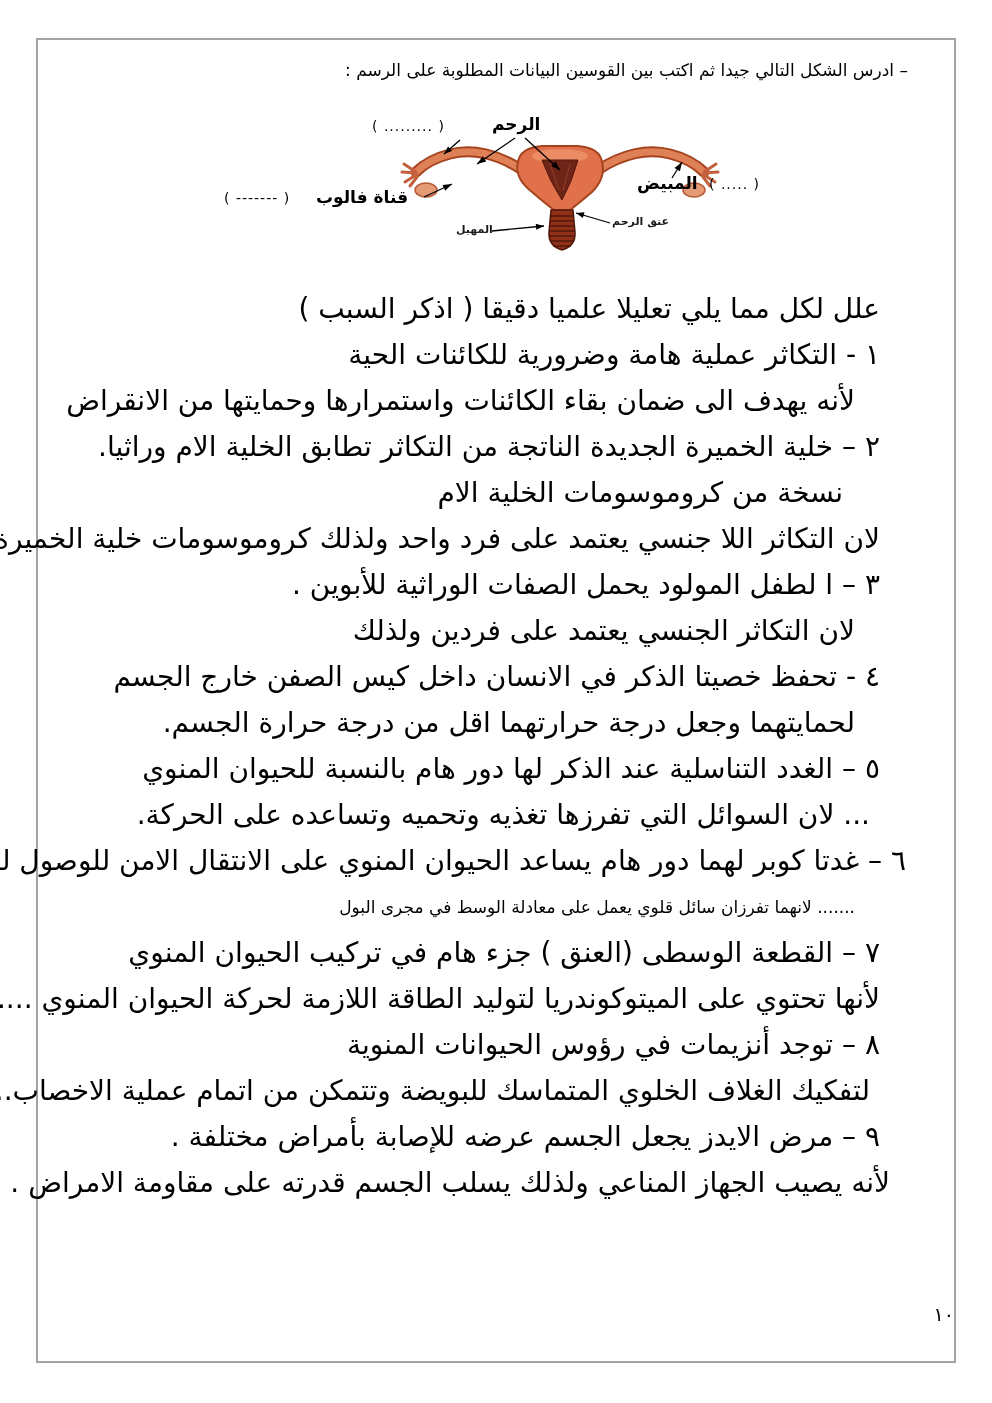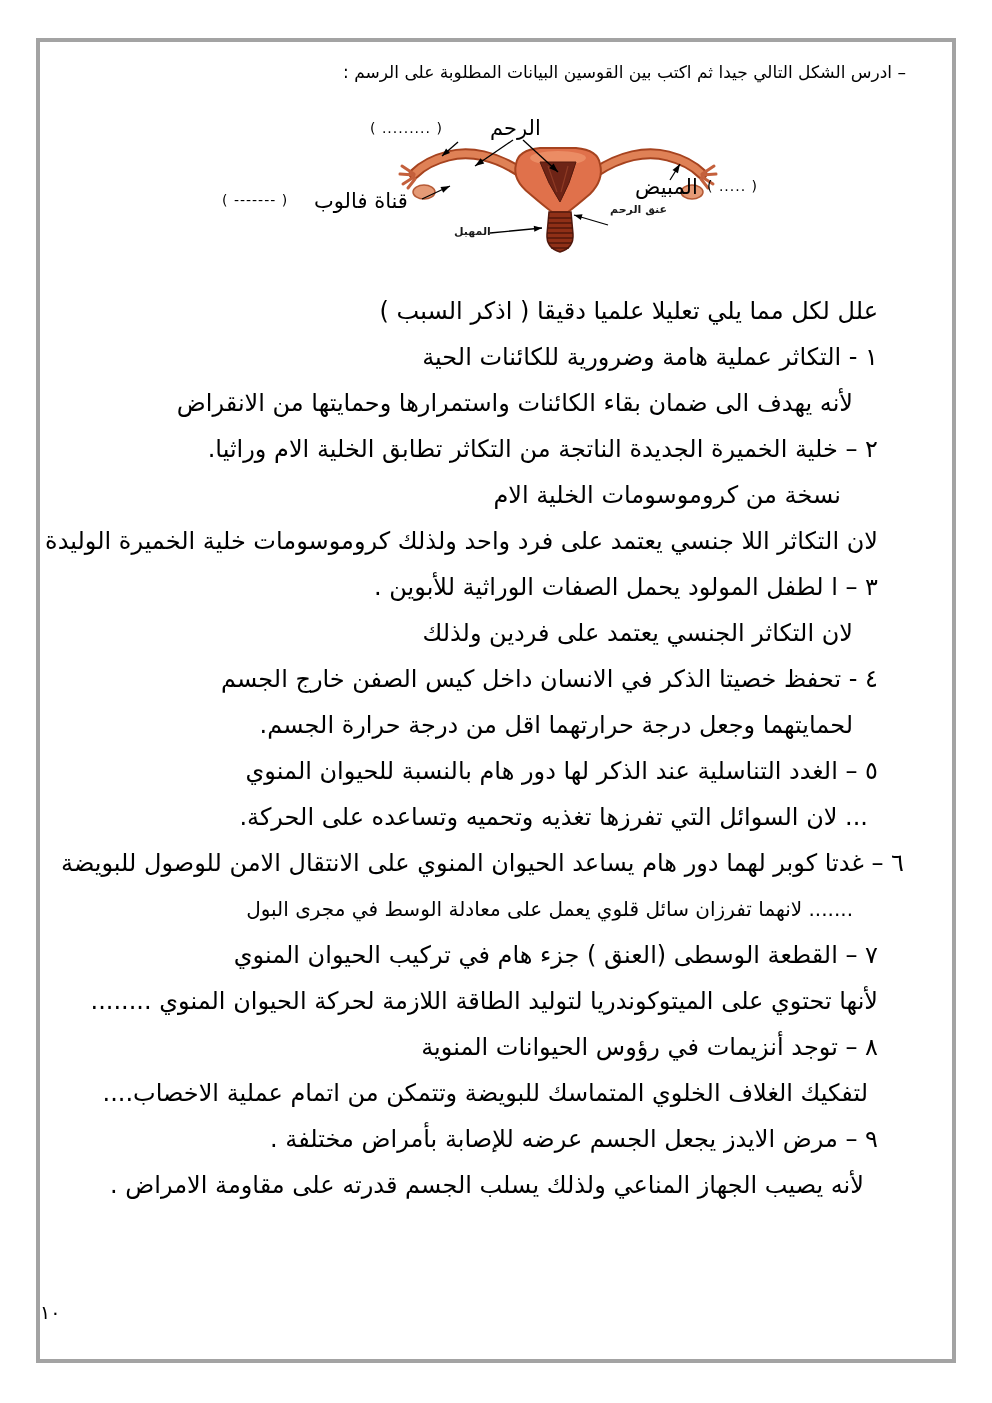--- a/index.html
+++ b/index.html
@@ -4,63 +4,63 @@
 <style>
   * { margin:0; padding:0; box-sizing:border-box; }
   html,body { background:#ffffff; }
   body {
     width:992px; height:1403px; position:relative;
     font-family:"DejaVu Sans", sans-serif; color:#000;
     overflow:hidden;
   }
   .frame {
     position:absolute; top:38px; left:36px; right:36px; bottom:40px;
-    border:4px solid #a3a3a3; background:#fff;
+    border:2px solid #a3a3a3; background:#fff;
   }
   .content {
     position:absolute; inset:0; padding:12px 46px 0 46px; direction:rtl;
   }
   .instruction {
     font-size:17px; line-height:24px; text-align:right; margin-top:6px;
     white-space:nowrap;
   }
   
   .figure {
     position:relative; width:530px; height:162px;
     margin:28px 158px 0 auto; direction:ltr;
   }
   .figure svg { position:absolute; left:0; top:0; }
   .flabel { position:absolute; white-space:nowrap; direction:rtl; }
-  .big   { font-weight:normal; font-size:21px; }
+  .big   { font-weight:bold; font-size:17px; }
   .blank { font-size:14px; letter-spacing:1px; }
   .small-l { font-size:11px; font-weight:bold; color:#1a1a1a; }
   .lbl-uterus        { left:272px; top:4px;  }
   .lbl-uterus-blank  { left:152px; top:8px;  }
   .lbl-ovary         { left:417px; top:63px; }
   .lbl-ovary-blank   { left:489px; top:66px; }
   .lbl-tube          { left:96px; top:77px; }
   .lbl-tube-blank    { left:4px;   top:80px; }
-  .lbl-cervix        { left:392px; top:91px;}
+  .lbl-cervix        { left:392px; top:105px;}
   .lbl-vagina        { left:236px; top:113px;}
   
   .qa { margin-top:14px; }
   .ln {
-    font-size:24px; line-height:46px; text-align:right;
+    font-size:28px; line-height:46px; text-align:right;
     white-space:nowrap; direction:rtl;
   }
   .q  { padding-left:0; padding-right:28px; }
   .a  { padding-right:53px; }
   .a1 { padding-right:38px; }
   .a2 { padding-right:65px; }
   .a0 { padding-right:18px;text-align:center; }
   .q0 { padding-right:2px; }
-  .sm { font-size:20px; }
+  .sm { font-size:17px; }
   .pagenum {
     position:absolute; bottom:36px; left:0; right:0;
-    text-align:left; font-size:19px;
+    text-align:right; font-size:19px;
   }
 </style>
 </head>
 <body>
 
 <div class="frame">
   <div class="content">
 
     <div class="instruction">– ادرس الشكل التالي جيدا ثم اكتب بين القوسين البيانات المطلوبة على الرسم :</div>
 

